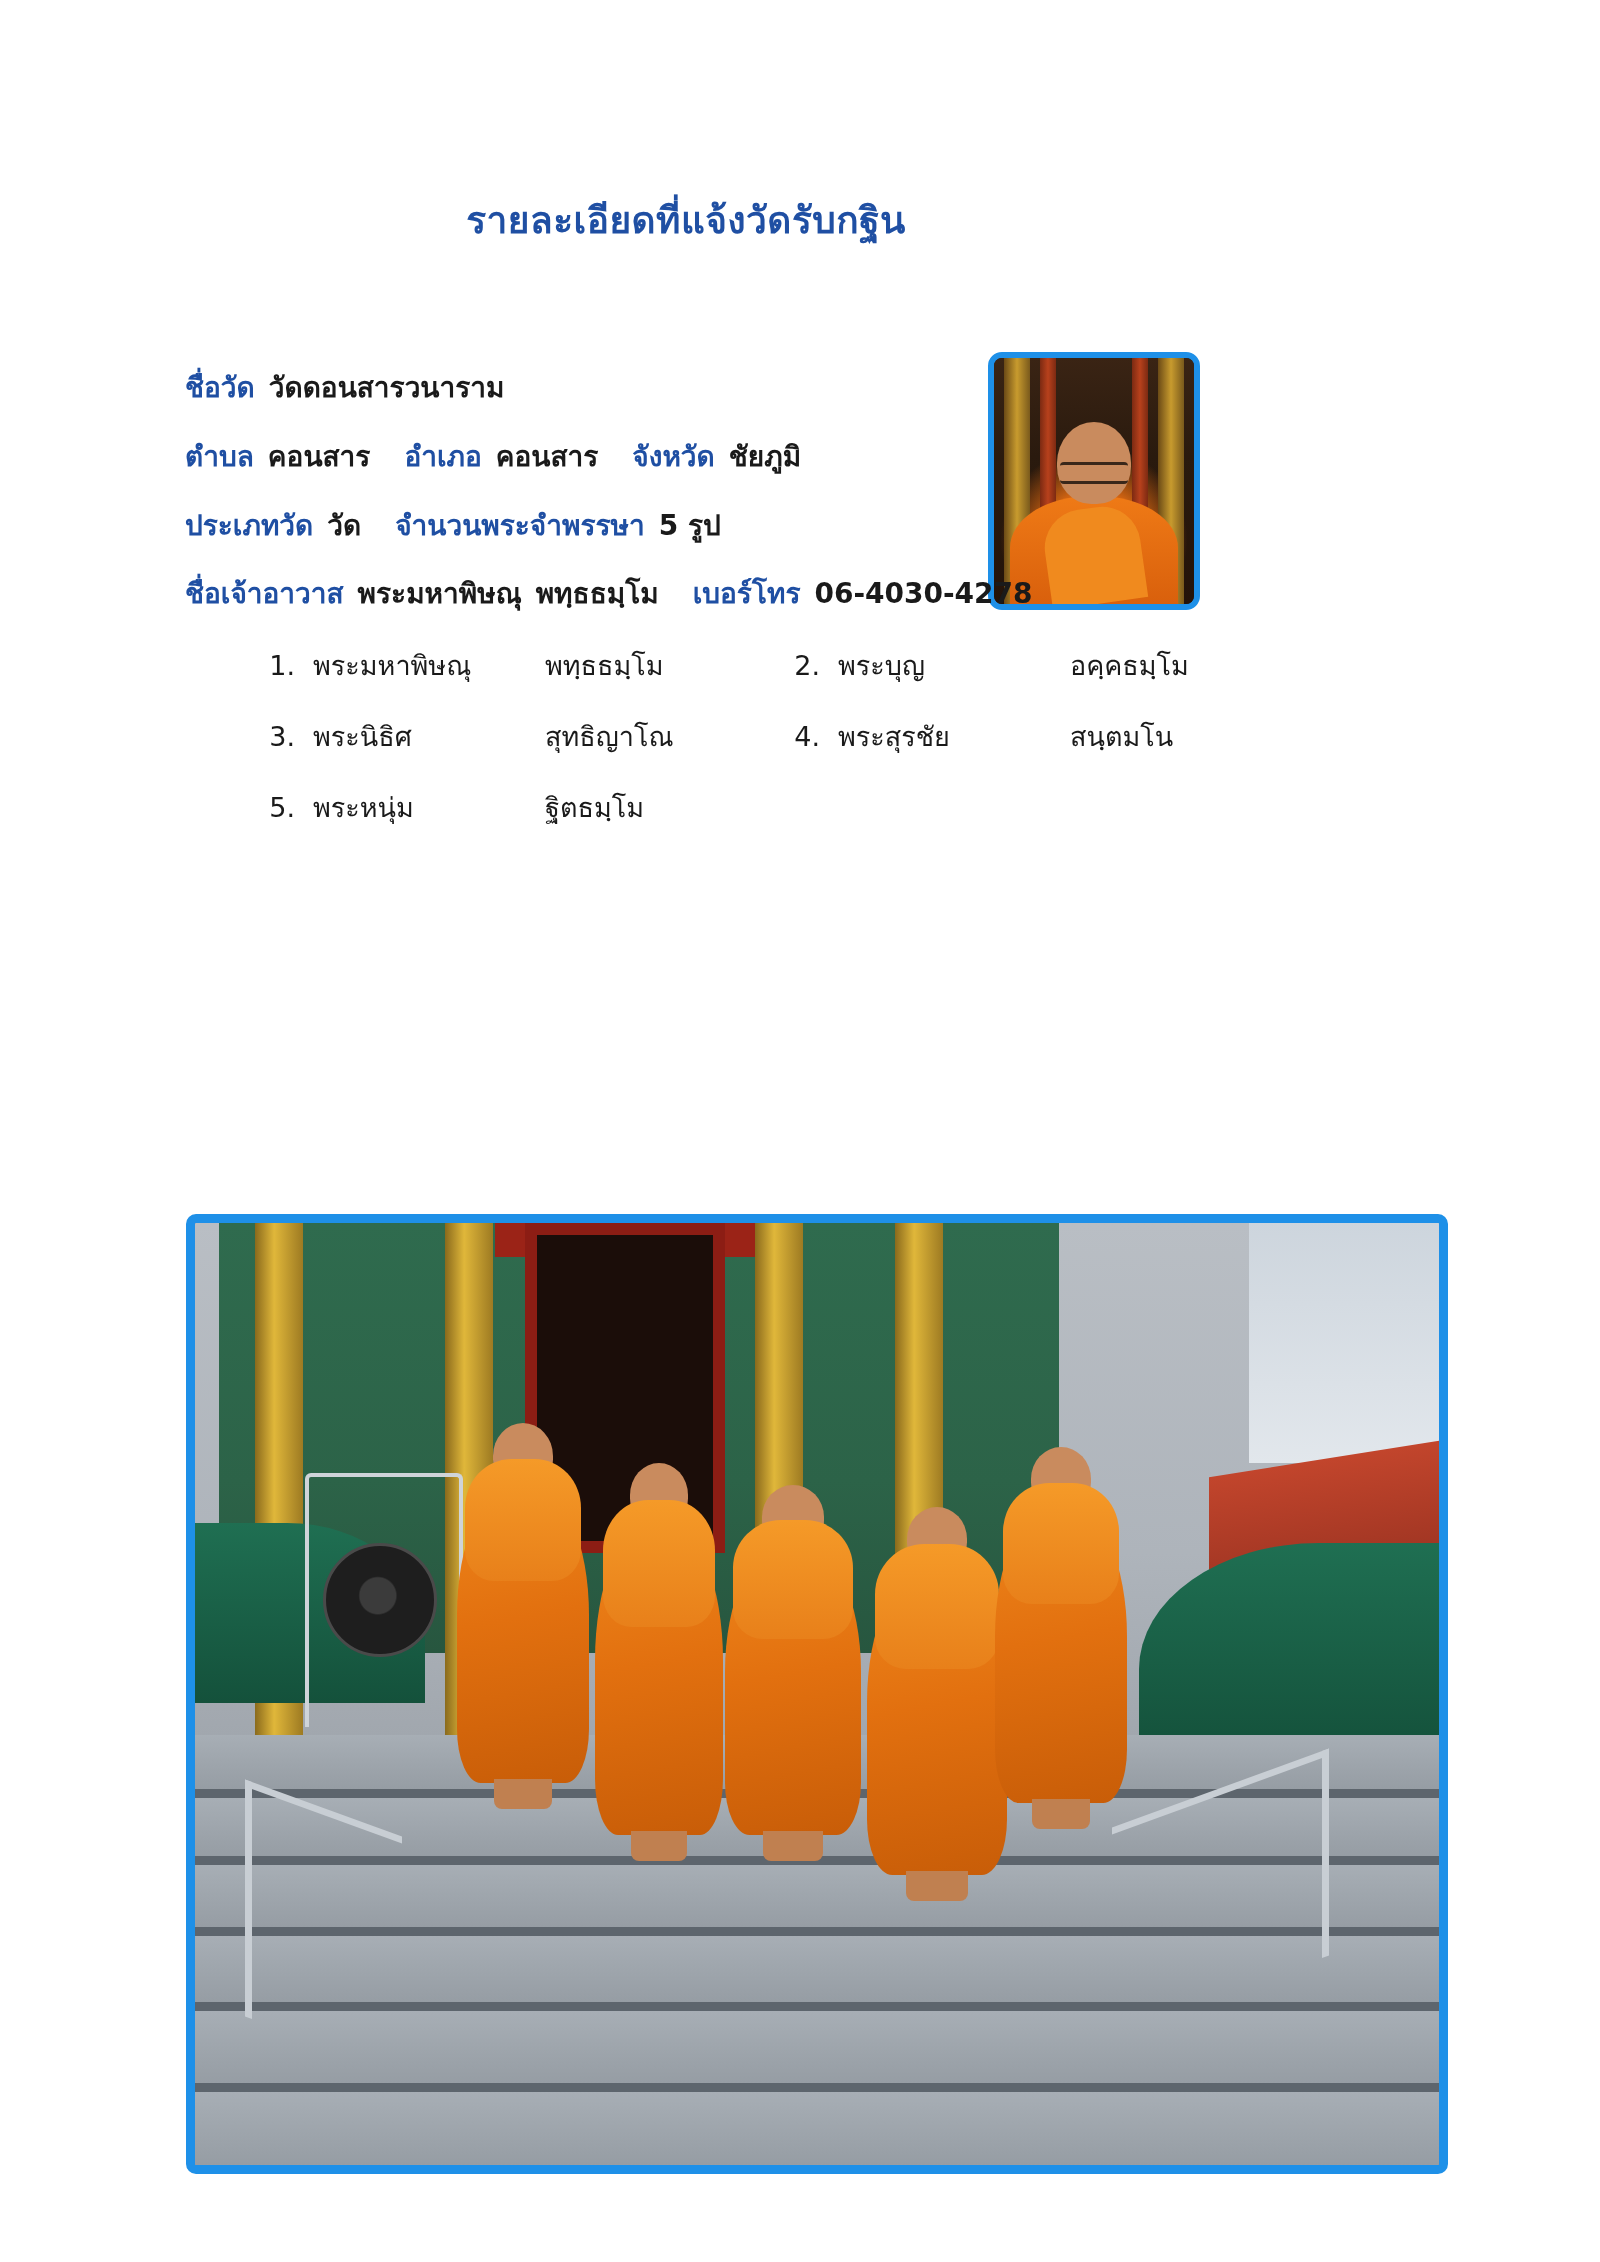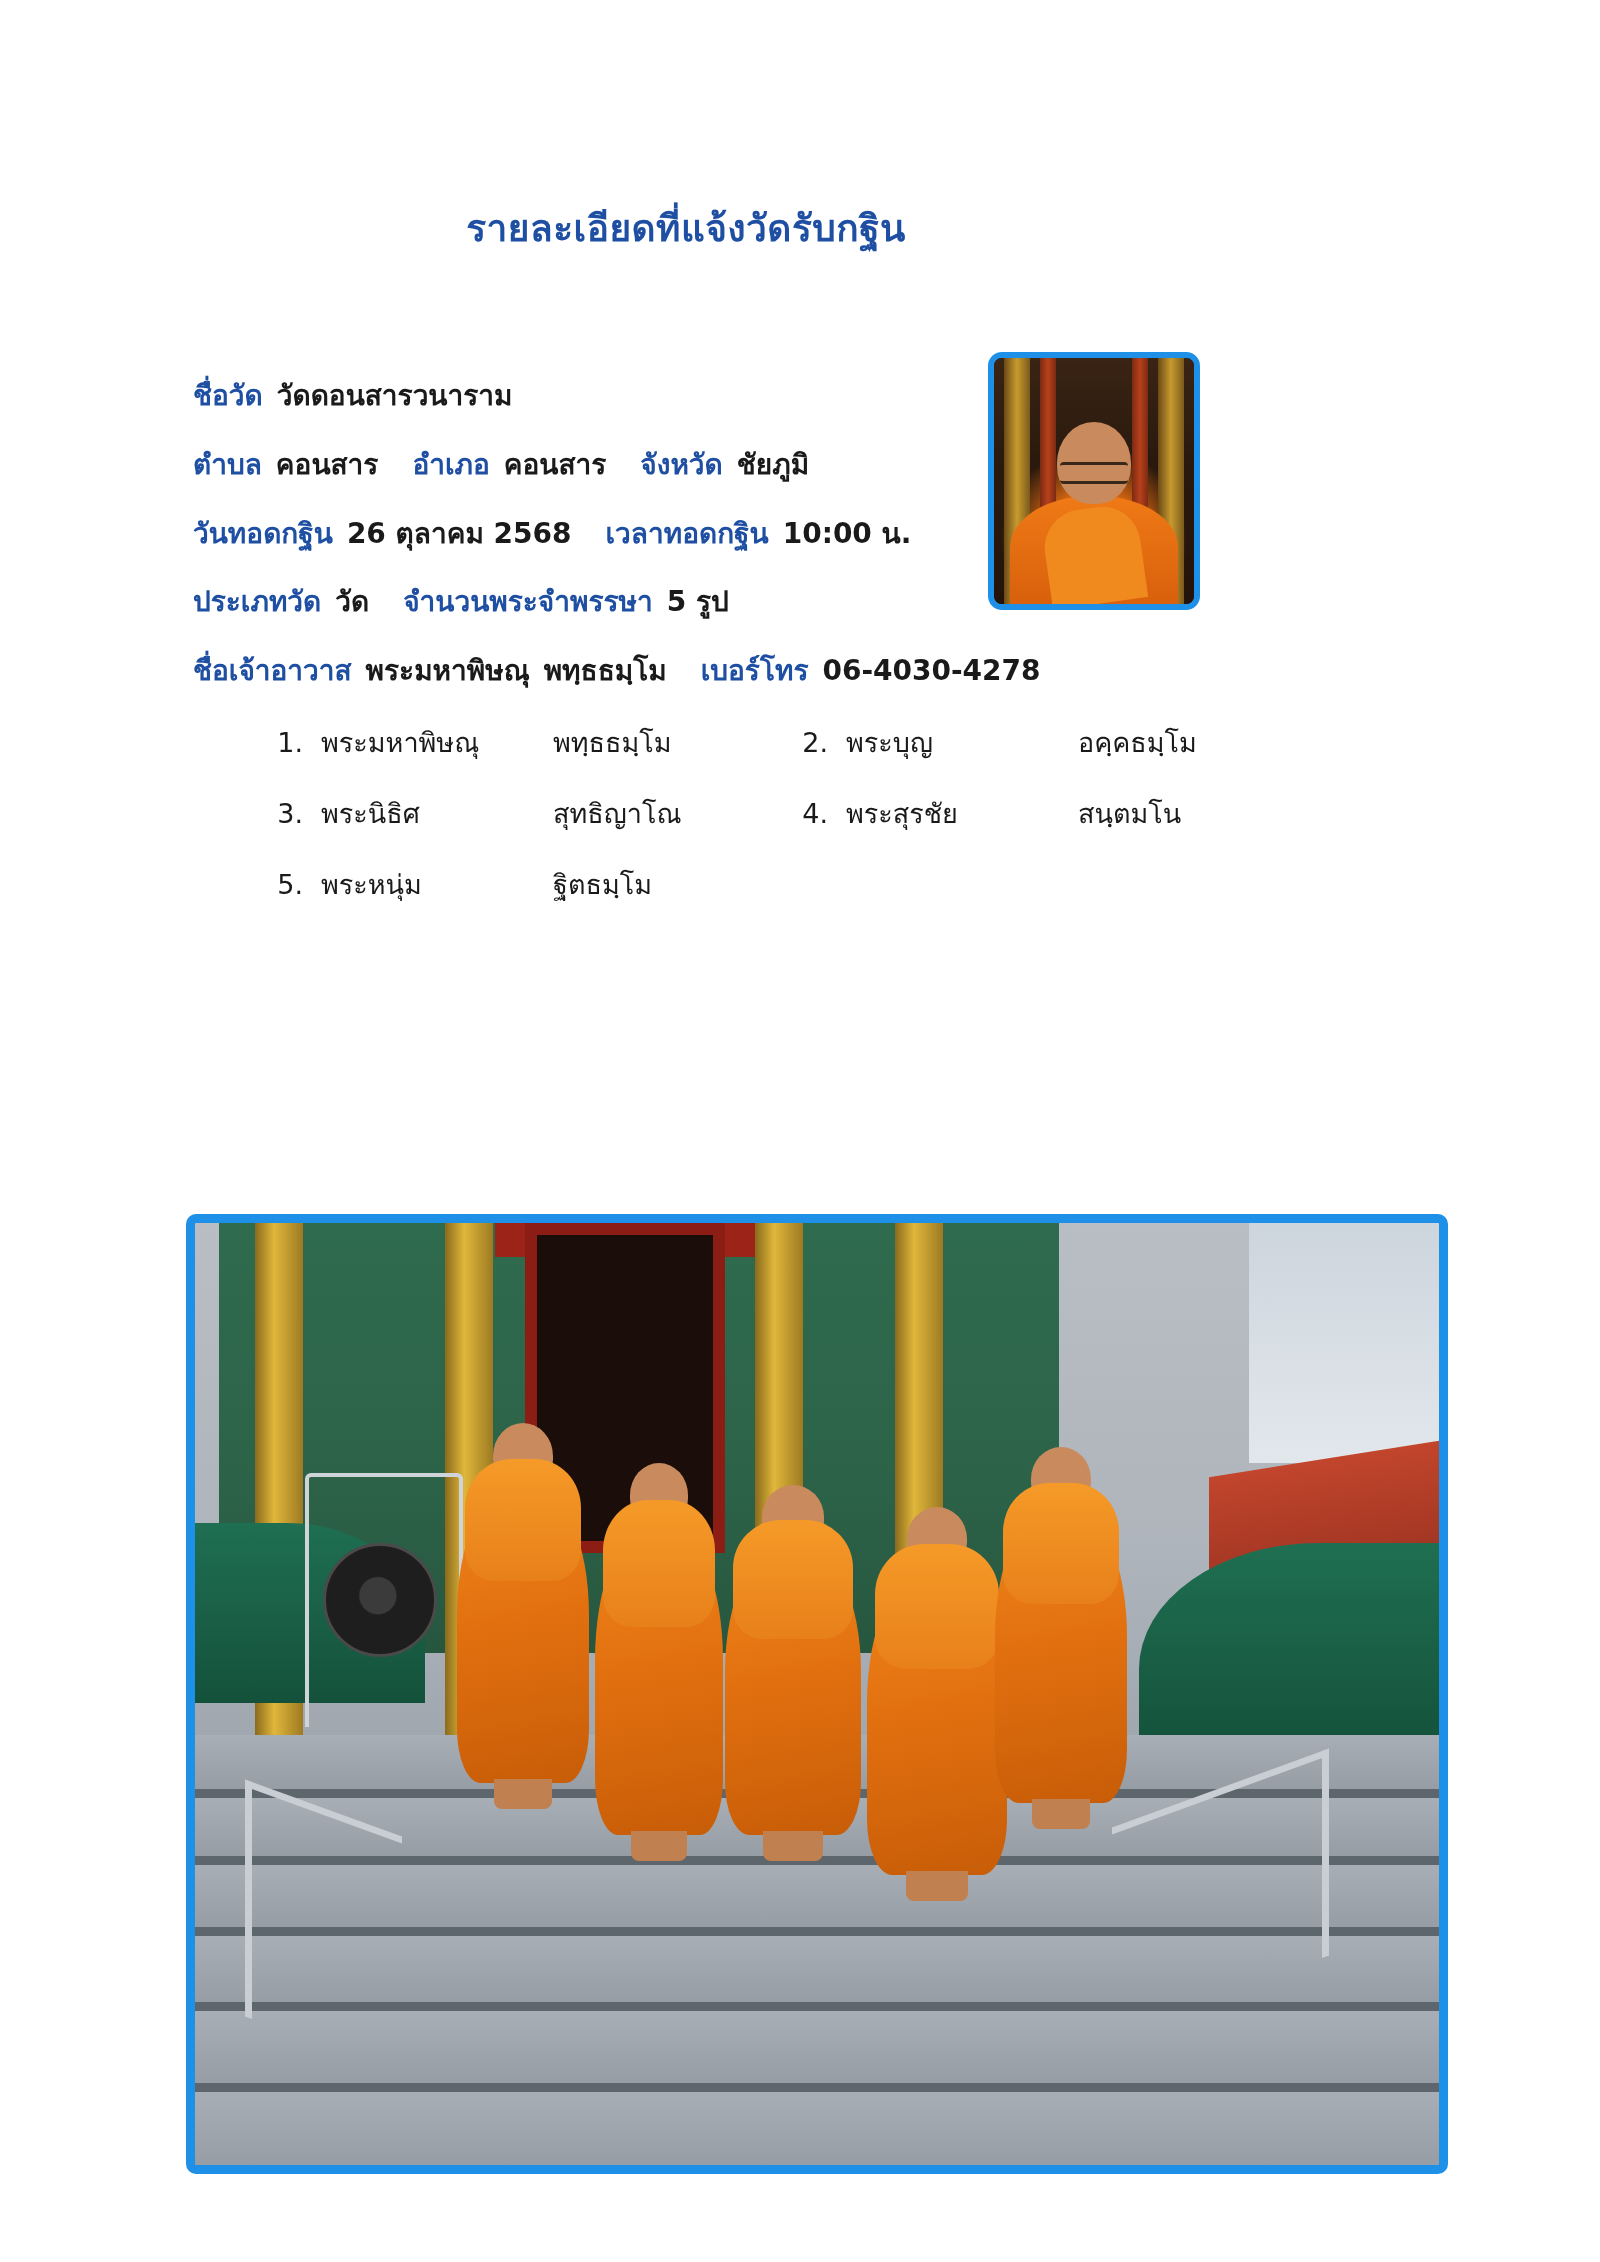--- a/index.html
+++ b/index.html
@@ -13,21 +13,21 @@
     font-family: "DejaVu Sans", "Liberation Sans", sans-serif;
     color: #1a1a1a;
     position: relative;
     overflow: hidden;
   }
   .page {
     position: relative;
     width: 1372px;
     height: 2262px;
     box-sizing: border-box;
-    padding: 8px;
+    padding: 0;
   }
 
   
   .doc-title {
     text-align: center;
     color: #1f4fa3;
     font-weight: bold;
     font-size: 37px;
     letter-spacing: 0.5px;
     margin: 0;
@@ -390,29 +390,20 @@
       <span class="sp-lg"></span>
       <span class="lbl">อำเภอ</span>
       <span class="sp"></span>
       <span class="val">คอนสาร</span>
       <span class="sp-lg"></span>
       <span class="lbl">จังหวัด</span>
       <span class="sp"></span>
       <span class="val">ชัยภูมิ</span>
     </div>
 
-    <div class="line">
-      <span class="lbl">วันทอดกฐิน</span>
-      <span class="sp"></span>
-      <span class="val">26 ตุลาคม 2568</span>
-      <span class="sp-lg"></span>
-      <span class="lbl">เวลาทอดกฐิน</span>
-      <span class="sp"></span>
-      <span class="val">10:00 น.</span>
-    </div>
 
     <div class="line">
       <span class="lbl">ประเภทวัด</span>
       <span class="sp"></span>
       <span class="val">วัด</span>
       <span class="sp-lg"></span>
       <span class="lbl">จำนวนพระจำพรรษา</span>
       <span class="sp"></span>
       <span class="val">5 รูป</span>
     </div>

